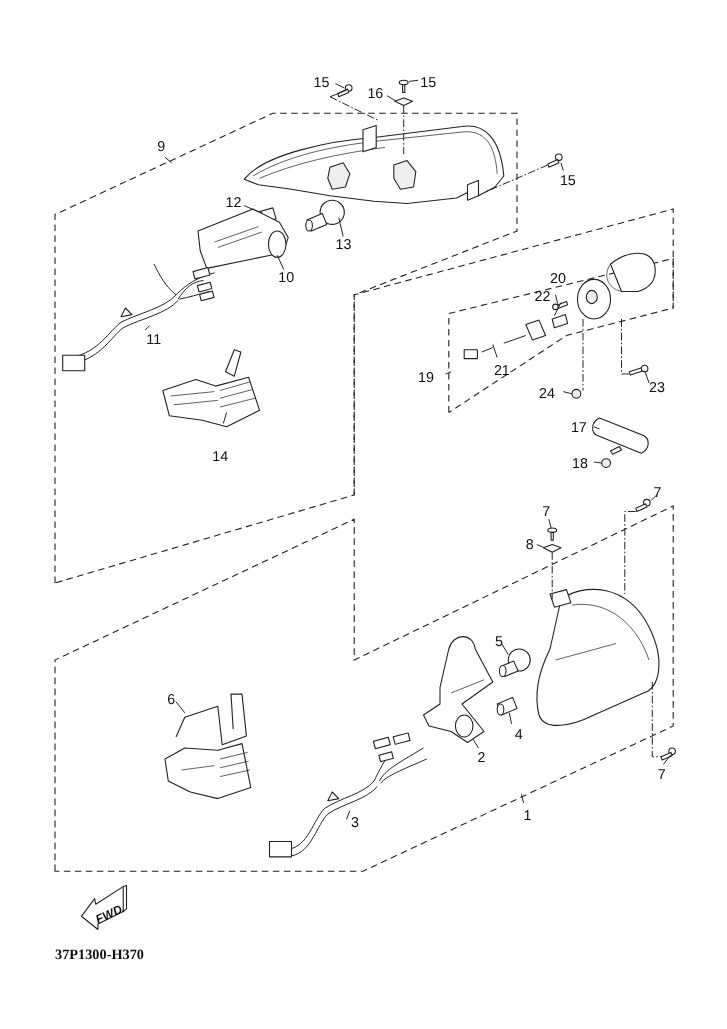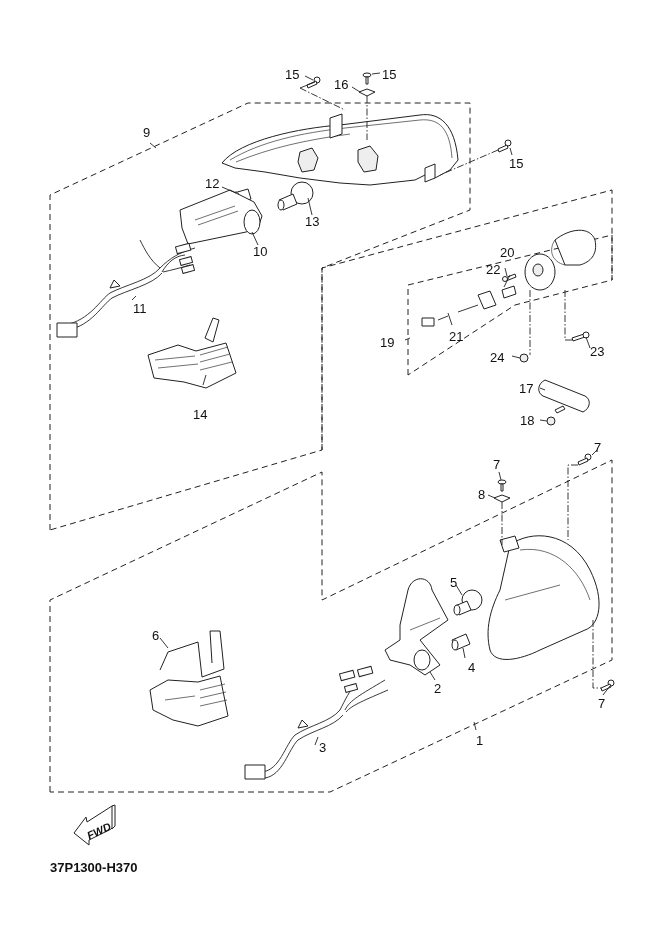--- a/index.html
+++ b/index.html
@@ -5,21 +5,21 @@
   html, body { margin: 0; padding: 0; background: #ffffff; }
   body { width: 661px; height: 935px; position: relative; overflow: hidden; font-family: "Liberation Sans", sans-serif; }
   #diagram { position: absolute; left: 0; top: 0; width: 661px; height: 935px; }
   .dash { fill: none; stroke: #222; stroke-width: 1; stroke-dasharray: 6 4; }
   .dashdot { fill: none; stroke: #222; stroke-width: 0.9; stroke-dasharray: 7 2 1.5 2; }
   .lead { fill: none; stroke: #222; stroke-width: 0.9; }
   .part { fill: #fff; stroke: #222; stroke-width: 1; stroke-linejoin: round; }
   .partg { fill: #eee; stroke: #222; stroke-width: 1; stroke-linejoin: round; }
   .thin { fill: none; stroke: #333; stroke-width: 0.7; }
   .lbl { font-family: "Liberation Sans", sans-serif; font-size: 13px; fill: #111; }
-  .code { position: absolute; left: 50px; top: 860px; font-family: Liberation Sans, sans-serif; font-weight: bold; font-size: 13px; color: #111; }
+  .code { position: absolute; left: 50px; top: 860px; font-family: Liberation Serif, serif; font-weight: bold; font-size: 13px; color: #111; }
   .fwd-text { font-family: "Liberation Sans", sans-serif; font-weight: bold; font-style: italic; font-size: 11px; fill: #111; }
 </style>
 </head>
 <body>
 
 <svg id="diagram" viewBox="0 0 661 935" xmlns="http://www.w3.org/2000/svg">
 
   <g>
     <path class="dash" d="M50,530 L50,195 L248,103 L470,103 L470,210 L322,268 L322,450 Z"></path>
   </g>

